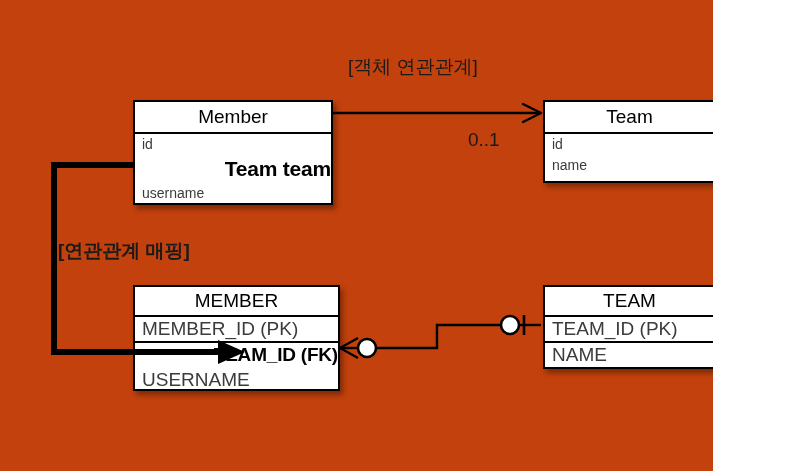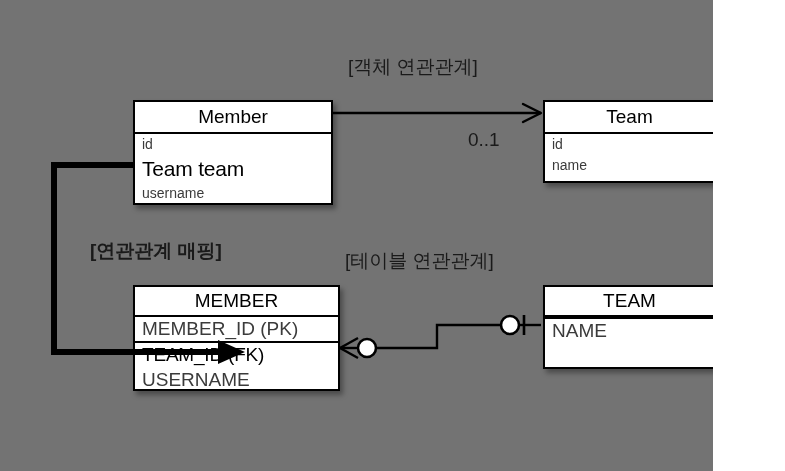--- a/index.html
+++ b/index.html
@@ -8,21 +8,21 @@
     background: #ffffff;
   }
   body {
     font-family: "Liberation Sans", "DejaVu Sans", sans-serif;
     color: #000000;
   }
   #canvas {
     position: relative;
     width: 713px;
     height: 471px;
-    background: #737373;
+    background: #c2410c;
     overflow: hidden;
   }
 
   
   .caption {
     position: absolute;
     font-size: 19px;
     color: #1a1a1a;
     white-space: nowrap;
     letter-spacing: 0px;
@@ -52,23 +52,24 @@
   }
   .box .row {
     font-size: 14px;
     color: #3b3b3b;
     padding: 2px 0 2px 7px;
     line-height: 1.18;
     white-space: nowrap;
   }
   .box .row.strong {
     color: #000000;
-    font-weight: normal;
+    font-weight: bold;
     font-size: 21px;
     letter-spacing: -0.2px;
+    text-align: right;
   }
 
   
   #member-box { left: 133px; top: 100px; width: 200px; height: 105px; }
   #team-box   { left: 543px; top: 100px; width: 173px; height: 83px; }
 
   
   #member-table { left: 133px; top: 285px; width: 207px; height: 106px; }
   #team-table   { left: 543px; top: 285px; width: 173px; height: 84px; }
   #member-table .title, #team-table .title { font-size: 19px; padding: 4px 0 5px 0; }
@@ -82,23 +83,22 @@
     pointer-events: none;
   }
 </style>
 </head>
 <body>
 
 <div id="canvas">
 
   <div class="caption" style="left:348px; top:54px;">[객체 연관관계]</div>
 
-  <div class="caption bold" style="left:58px; top:238px;margin-left:32px;">[연관관계 매핑]</div>
+  <div class="caption bold" style="left:58px; top:238px;">[연관관계 매핑]</div>
 
-  <div class="caption" style="left:345px; top:248px;">[테이블 연관관계]</div>
 
   <div class="caption" style="left:468px; top:129px; font-size:19px;">0..1</div>
 
   <div class="box" id="member-box">
     <div class="title">Member</div>
     <div class="sep"></div>
     <div class="row">id</div>
     <div class="row strong">Team team</div>
     <div class="row">username</div>
   </div>
@@ -115,20 +115,21 @@
     <div class="sep"></div>
     <div class="row">MEMBER_ID (PK)</div>
     <div class="sep"></div>
     <div class="row strong">TEAM_ID (FK)</div>
     <div class="row">USERNAME</div>
   </div>
 
   <div class="box" id="team-table">
     <div class="title">TEAM</div>
     <div class="sep"></div>
+    <div class="row">TEAM_ID (PK)</div>
     <div class="sep"></div>
     <div class="row">NAME</div>
   </div>
 
   <svg id="wires" viewBox="0 0 785 471">
 
     <g>
       <line x1="333" y1="113" x2="541" y2="113" stroke="#000000" stroke-width="2.4"></line>
       <polyline points="523,104 541,113 523,122" fill="none" stroke="#000000" stroke-width="2.4" stroke-linecap="round" stroke-linejoin="round"></polyline>
     </g>

